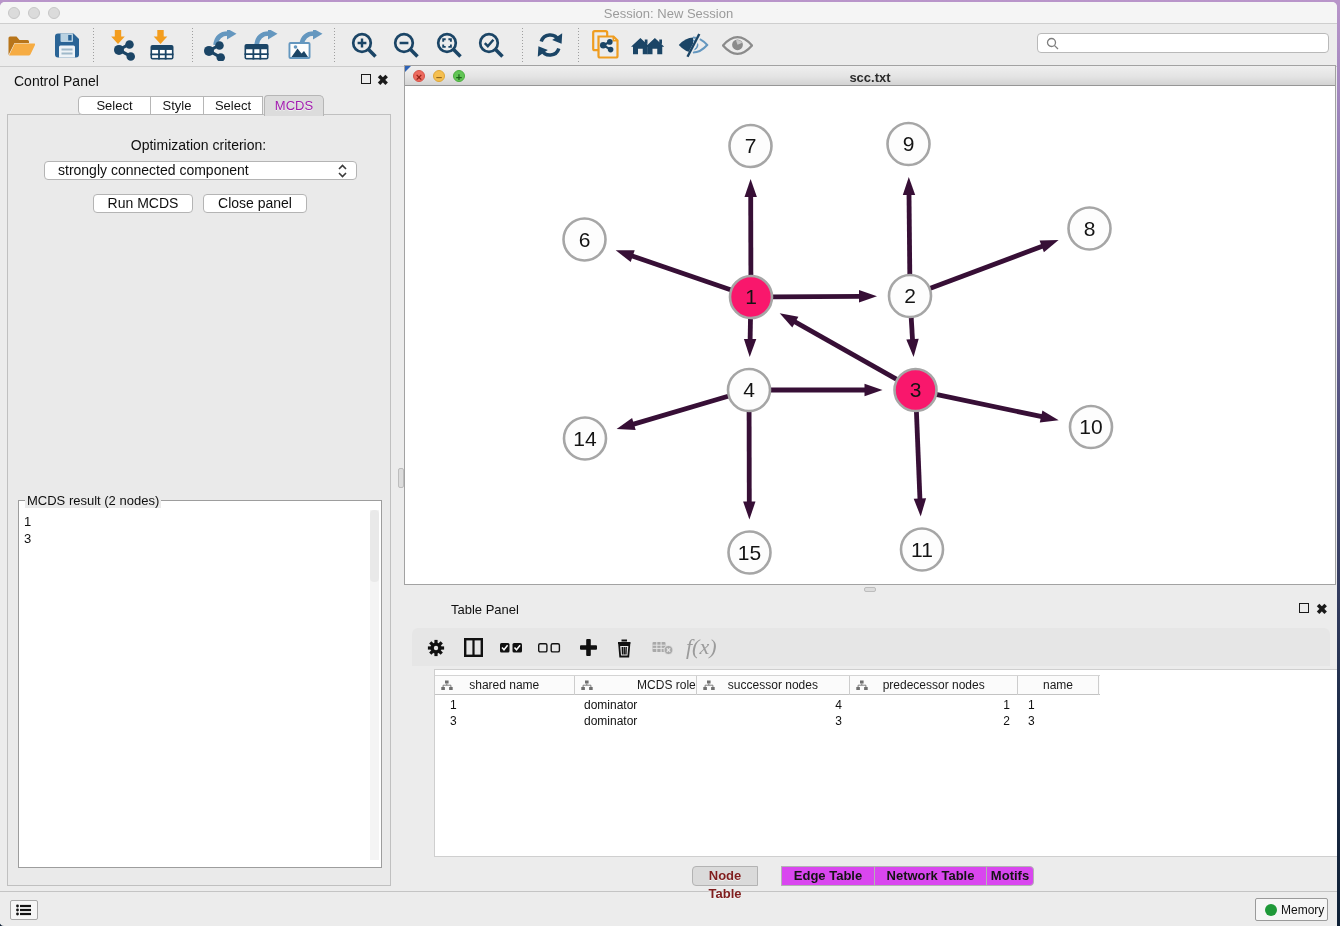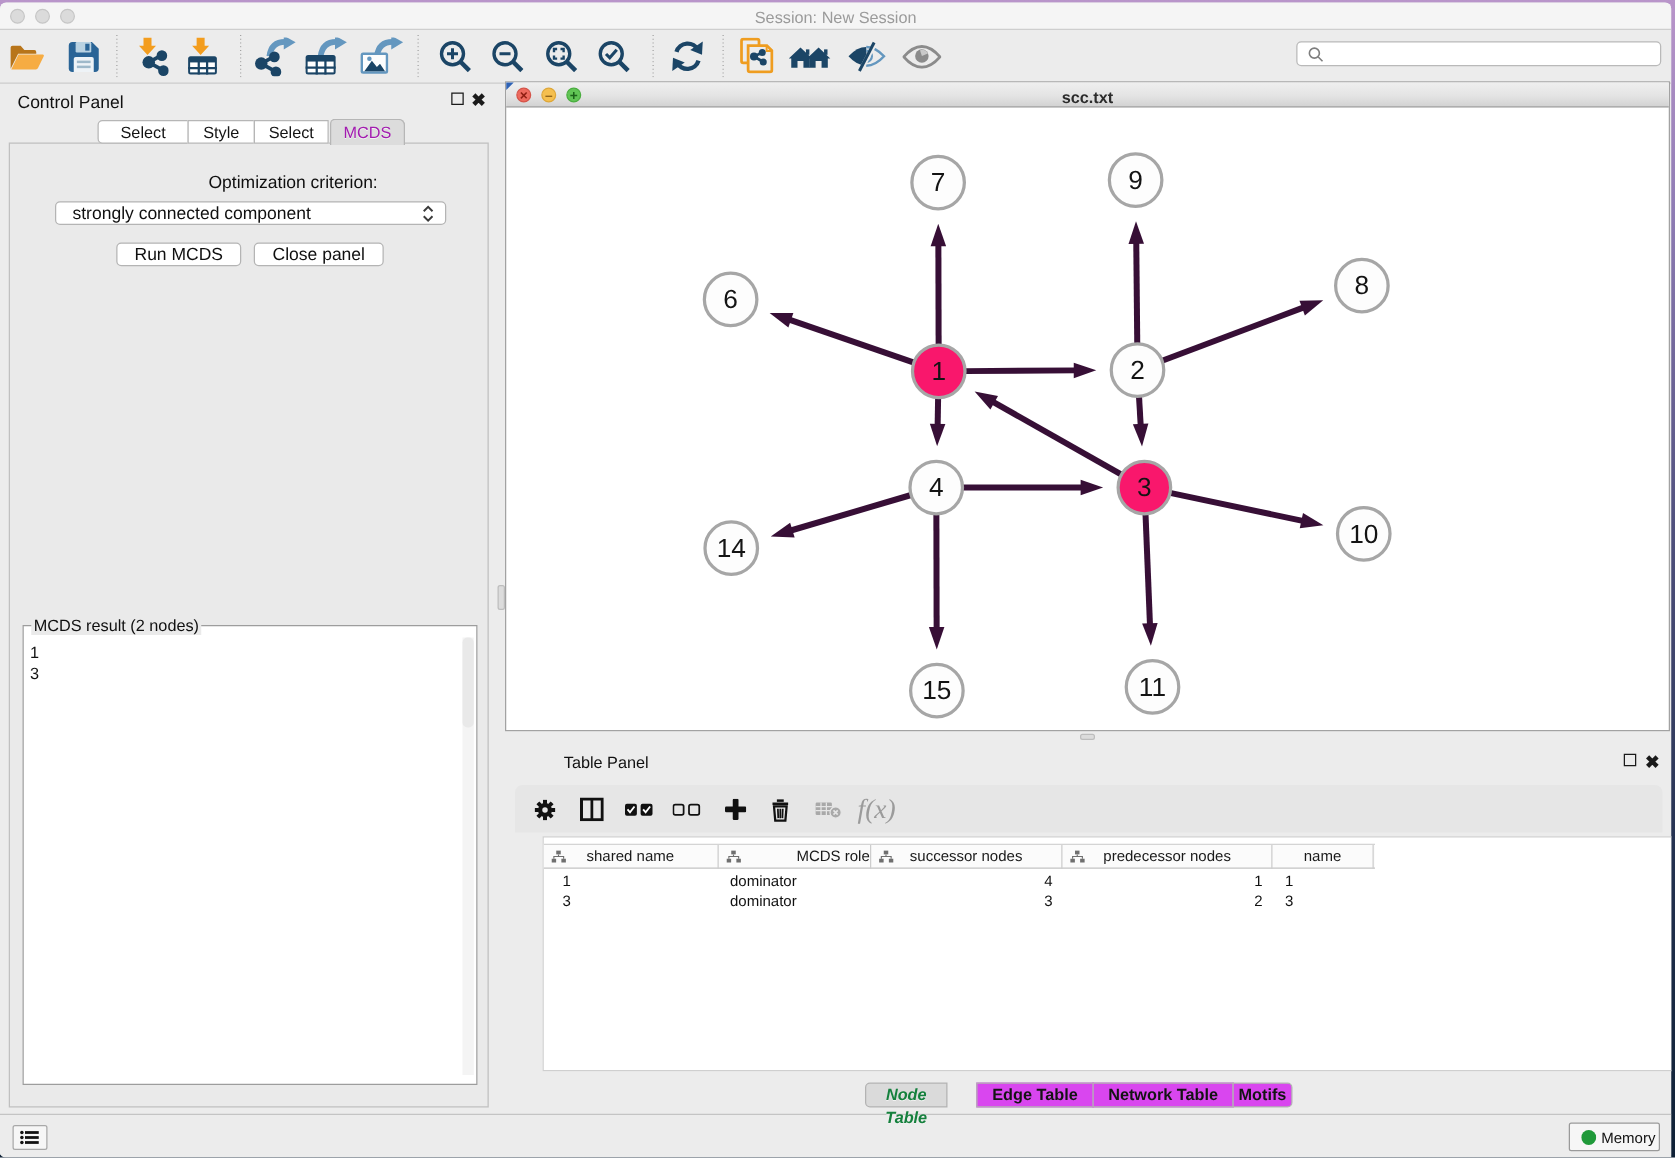--- a/index.html
+++ b/index.html
@@ -23,21 +23,21 @@
 .tbi { position:absolute; top:29px; }
 #searchbox { position:absolute; left:1037px; top:9px; width:292px; height:20px; background:#fff; border:1px solid #b9b9b9; border-radius:4px; }
 
 #cp-head { position:absolute; left:0; top:65px; width:397px; height:29px; }
 #cp-head .t { position:absolute; left:14px; top:6px; font-size:14px; color:#111; }
 #cp-tabs { position:absolute; left:78px; top:94px; height:19px; z-index:5; }
 .tab { position:absolute; top:0; height:19px; background:#fff; border:1px solid #b6b6b6; font-size:13px; color:#141414; text-align:center; line-height:17px; }
 #cp-panel { position:absolute; left:7px; top:112px; width:384px; height:772px; background:#eaeaea; border:1px solid #c0c0c0; }
 .maxbtn { position:absolute; width:10px; height:10px; border:1.5px solid #1a1a1a; background:transparent; }
 .xbtn { position:absolute; font-size:14px; font-weight:bold; color:#1a1a1a; line-height:10px; }
-#opt-label { position:absolute; left:0; top:135px; width:397px; text-align:center; font-size:14px; color:#0f0f0f;margin-left:36px; }
+#opt-label { position:absolute; left:0; top:135px; width:397px; text-align:center; font-size:14px; color:#0f0f0f; }
 #combo { position:absolute; left:44px; top:159px; width:313px; height:19px; background:#fff; border:1px solid #b4b4b4; border-radius:4px; font-size:14px; color:#0f0f0f; line-height:17px; padding-left:13px; }
 .btn { position:absolute; height:19px; background:#fff; border:1px solid #b4b4b4; border-radius:4px; font-size:14px; color:#0f0f0f; text-align:center; line-height:17px; }
 #fieldset { position:absolute; left:18px; top:498px; width:364px; height:368px; border:1px solid #9d9d9d; background:#fff; }
 #fieldset .legend { position:absolute; left:6px; top:-8px; background:#eaeaea; padding:0 2px; font-size:13px; color:#0f0f0f; }
 #fieldset .item { position:absolute; left:5px; font-size:13px; color:#111; }
 #fs-scroll { position:absolute; right:2px; top:9px; width:9px; height:350px; background:#f4f4f4; }
 #fs-thumb { position:absolute; right:0px; top:0px; width:9px; height:72px; background:#e9e9e9; border-radius:4px; }
 
 #netwin { position:absolute; left:404px; top:63px; width:932px; height:520px; border:1px solid #a2a2a2; background:#fff; }
 #nettitle { position:absolute; left:0; top:0; width:100%; height:20px;
@@ -391,21 +391,21 @@
     <div class="td" style="left:347px; top:28px; width:60px; text-align:right;">4</div>
     <div class="td" style="left:515px; top:28px; width:60px; text-align:right;">1</div>
     <div class="td" style="left:593px; top:28px;">1</div>
     <div class="td" style="left:15px; top:44px;">3</div>
     <div class="td" style="left:149px; top:44px;">dominator</div>
     <div class="td" style="left:347px; top:44px; width:60px; text-align:right;">3</div>
     <div class="td" style="left:515px; top:44px; width:60px; text-align:right;">2</div>
     <div class="td" style="left:593px; top:44px;">3</div>
   </div>
   <div id="tp-tabs">
-    <div class="ttab" style="left:0; width:66px; background:#dadada; color:#15803d; text-shadow:0 1px 0 #f2f2f2; border-radius:4px 0 0 4px;font-style:italic;">Node Table</div>
+    <div class="ttab" style="left:0; width:66px; background:#dadada; color:#7f1d1d; text-shadow:0 1px 0 #f2f2f2; border-radius:4px 0 0 4px;">Node Table</div>
     <div class="ttab" style="left:89px; width:94px;">Edge Table</div>
     <div class="ttab" style="left:182px; width:113px;">Network Table</div>
     <div class="ttab" style="left:294px; width:48px; border-radius:0 4px 4px 0;">Motifs</div>
   </div>
 
   <div id="statusbar">
     <div id="listbtn">
       <svg width="16" height="12" style="position:absolute;left:5px;top:3px" viewBox="0 0 16 12">
         <circle cx="1.5" cy="2" r="1.4" fill="#111"></circle>
           <rect x="4" y="0.9" width="11" height="2.2" fill="#111"></rect>

